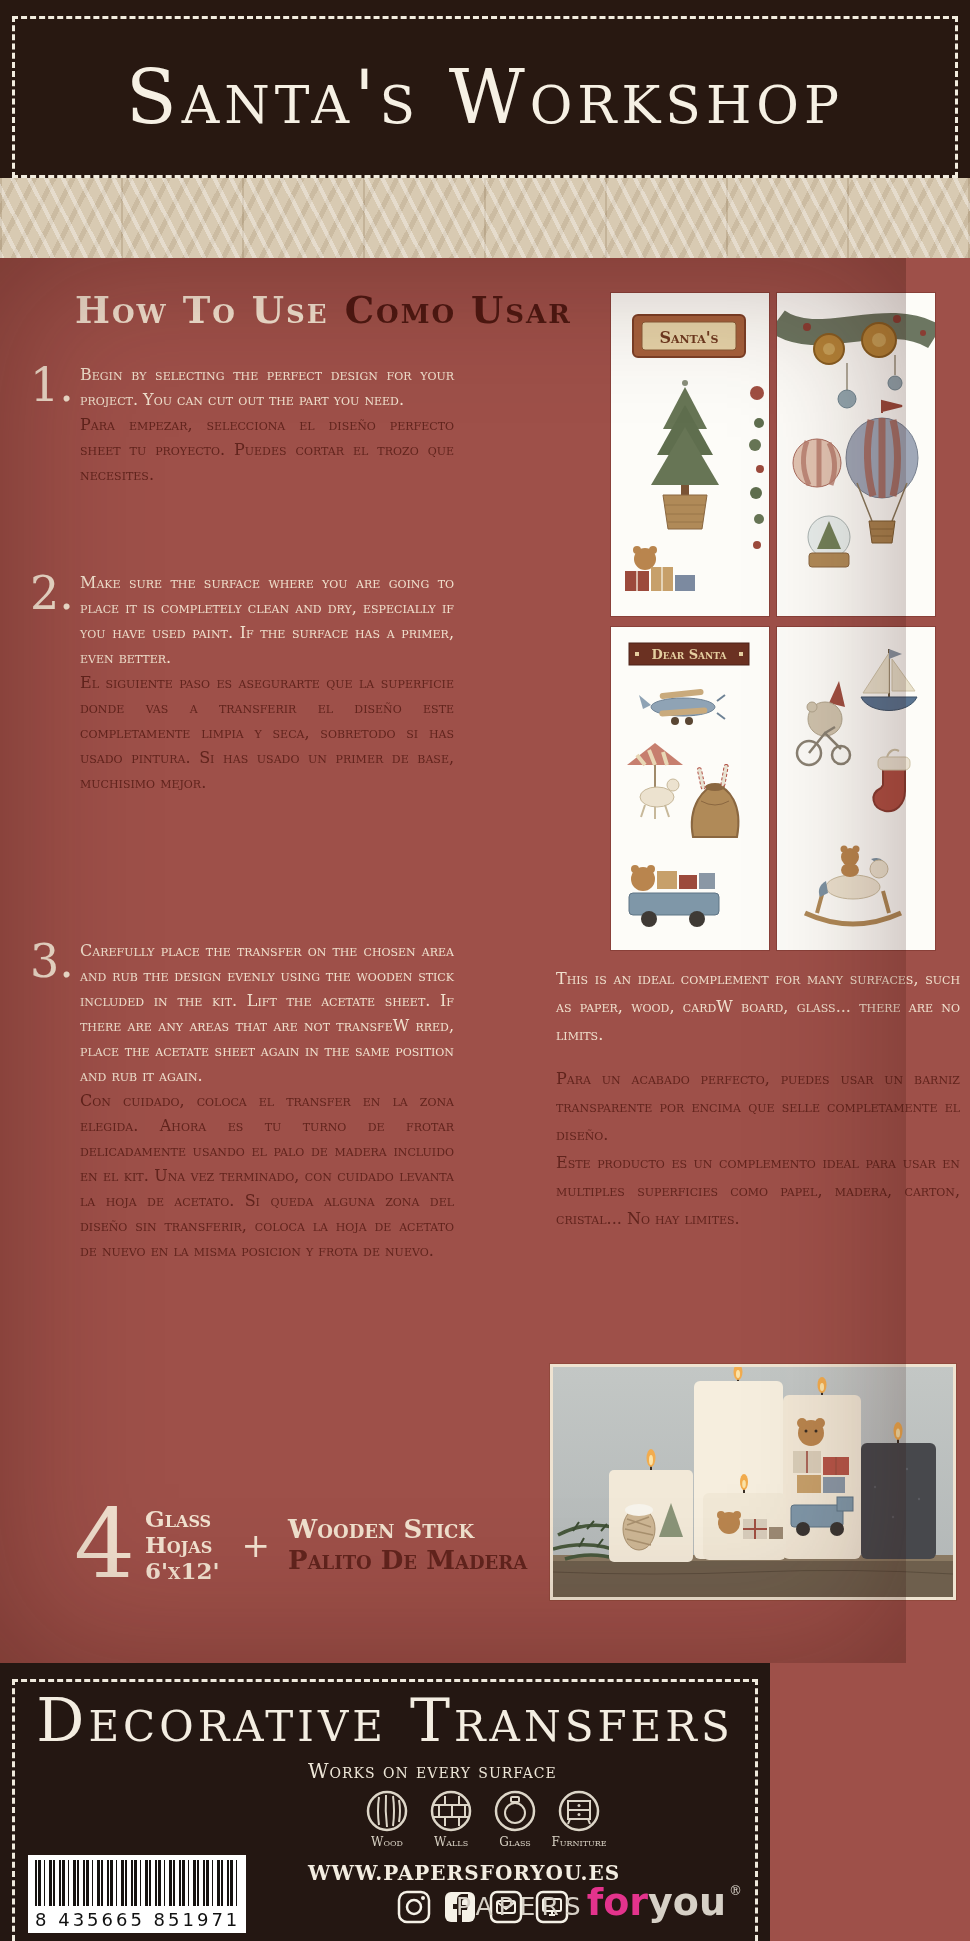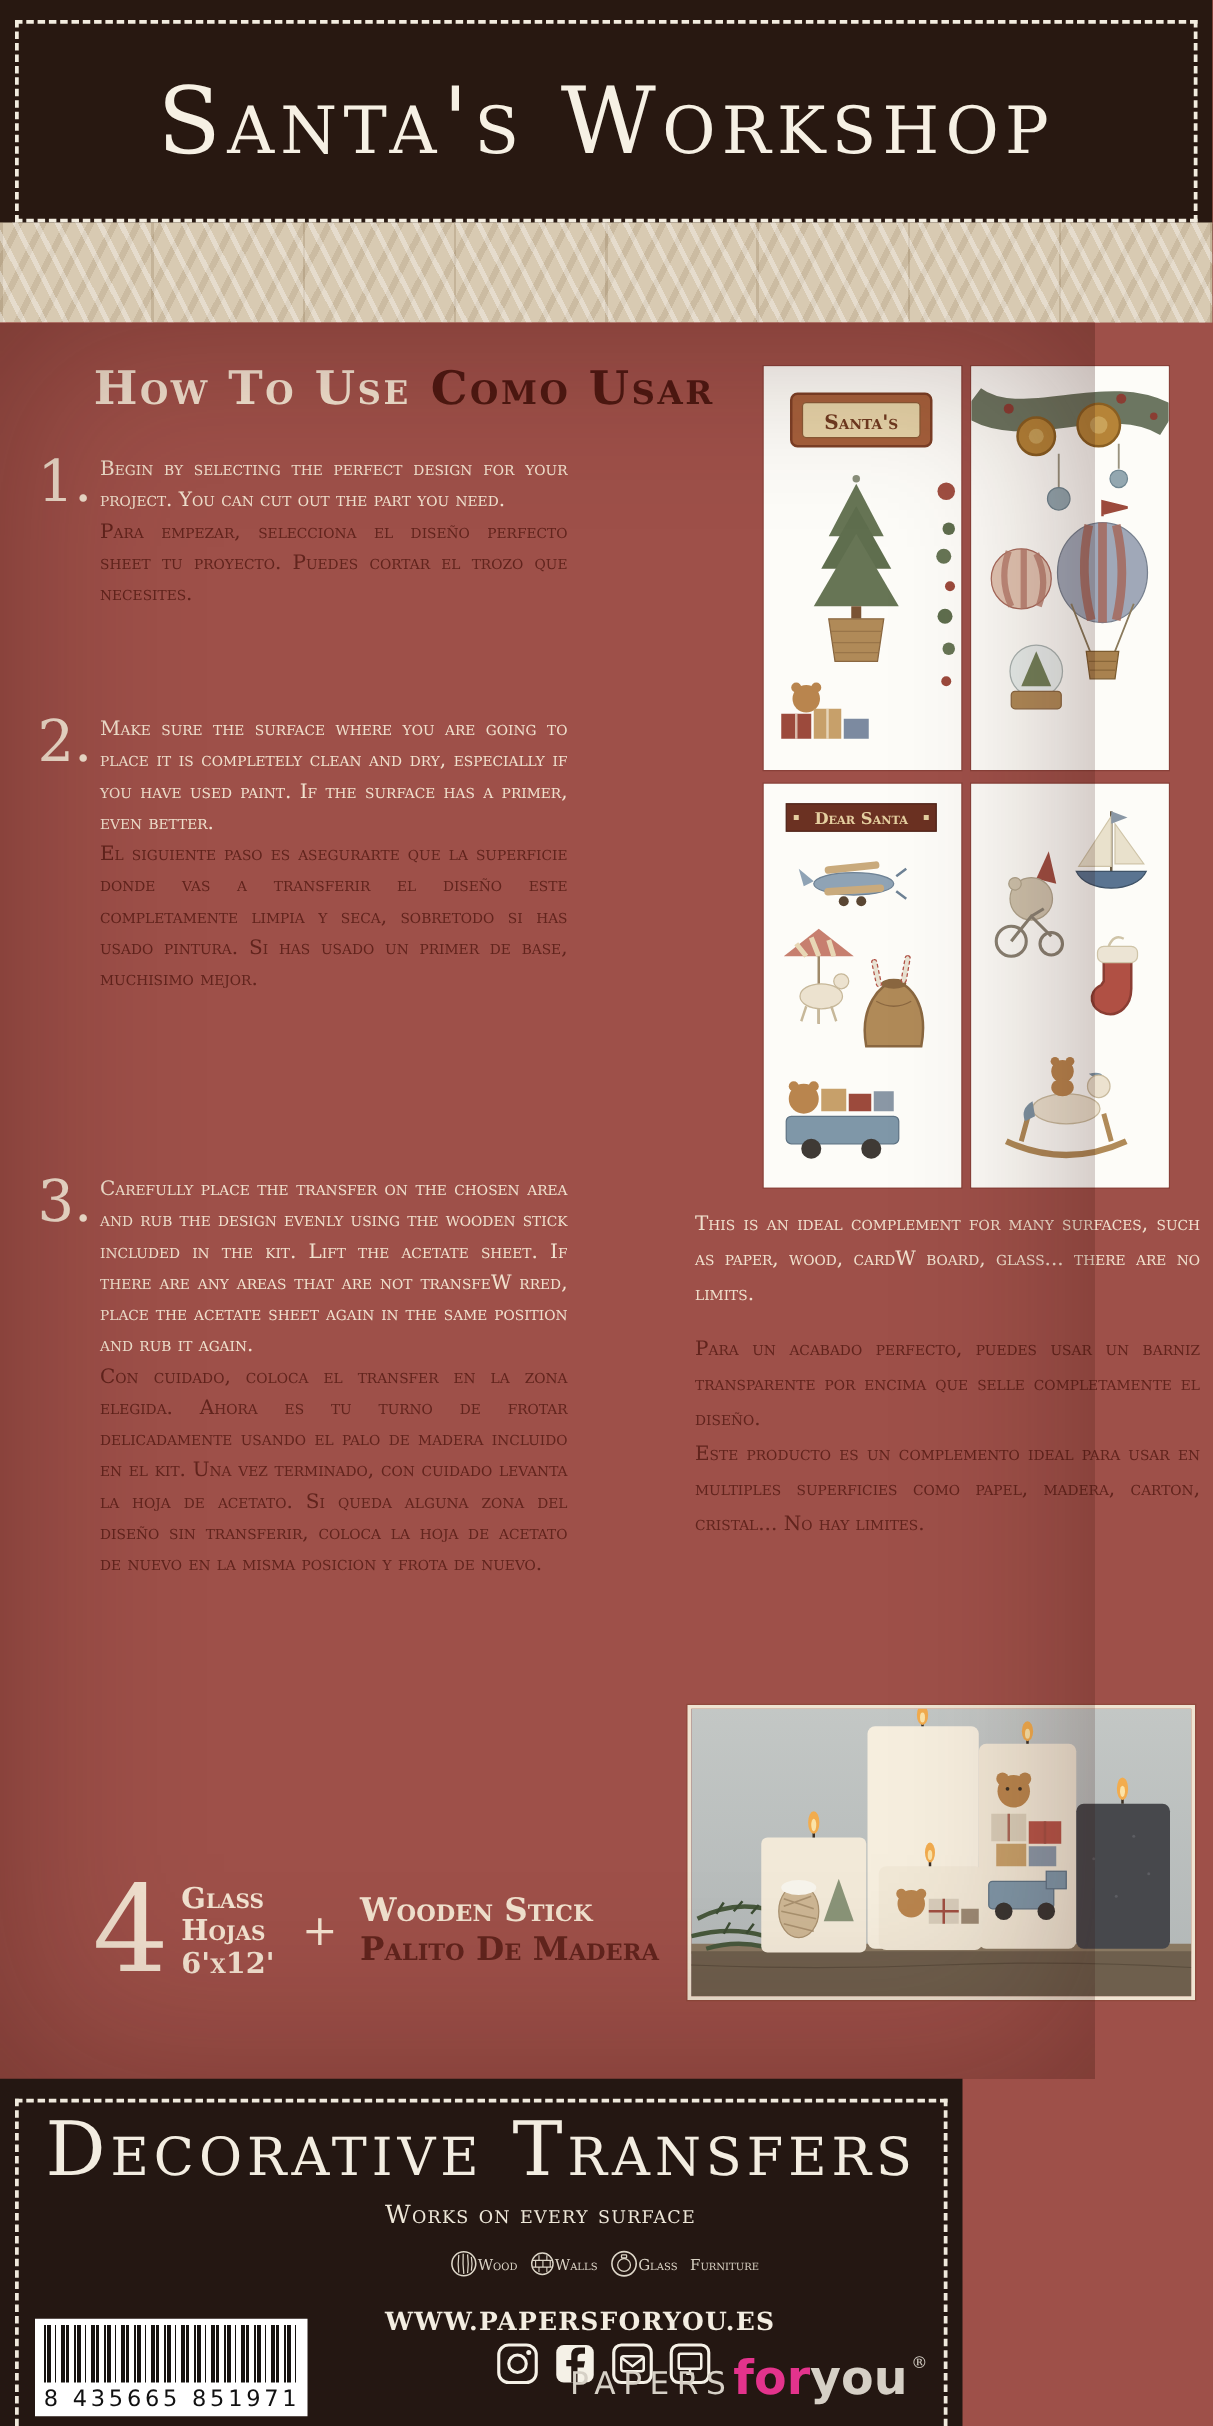--- a/index.html
+++ b/index.html
@@ -10,21 +10,21 @@
   .header-box{position:absolute;left:12px;right:12px;top:16px;bottom:14px;
       border:3px dashed #f2ecdf;display:flex;align-items:center;justify-content:center;}
   .header-title{font-size:74px;color:#f6f0e4;letter-spacing:5px;font-variant:small-caps;white-space:nowrap;}
   
   .wood{position:absolute;top:178px;left:0;width:970px;height:80px;background-color:#d8cab2;
     background-image:
       repeating-linear-gradient(63deg, rgba(255,255,255,.35) 0 4px, rgba(255,255,255,0) 4px 15px),
       repeating-linear-gradient(-63deg, rgba(125,98,62,.14) 0 5px, rgba(0,0,0,0) 5px 17px),
       repeating-linear-gradient(90deg, rgba(125,98,62,.22) 0 2px, transparent 2px 121px);}
   
-  .main{position:absolute;top:258px;left:0;width:876px;height:1405px;background:#9e5049;}
+  .main{position:absolute;top:258px;left:0;width:876px;height:1405px;background:#9e5049;padding-left:30px;}
   .main::after{content:"";position:absolute;inset:0;box-shadow:inset 0 0 150px rgba(52,16,10,.38);pointer-events:none;}
   .heading{position:absolute;left:75px;top:30px;white-space:nowrap;}
   .heading .en{font-size:37px;font-weight:bold;color:#f2e2d0;letter-spacing:2px;font-variant:small-caps;}
   .heading .es{font-size:37px;font-weight:bold;color:#4d1812;letter-spacing:2px;font-variant:small-caps;margin-left:16px;}
   .step{position:absolute;left:30px;width:424px;display:flex;}
   .step-num{width:50px;flex:0 0 50px;font-size:46px;line-height:1;color:#f2e2d0;padding-top:0;}
   .step-body{flex:1;font-size:16px;line-height:25px;text-align:justify;font-variant:small-caps;}
   .step-body p{margin:0;}
   .en-txt{color:#f0e0cd;}
   .es-txt{color:#61241d;}
@@ -60,21 +60,21 @@
   .barcode{position:absolute;left:28px;top:192px;width:218px;height:78px;background:#fff;
       padding:5px 7px 2px;box-sizing:border-box;}
   .bars{height:46px;background:repeating-linear-gradient(90deg,
       #151210 0 2px,#fff 2px 3px,#151210 3px 6px,#fff 6px 9px,#151210 9px 10px,#fff 10px 14px,
       #151210 14px 17px,#fff 17px 18px,#151210 18px 20px,#fff 20px 24px);}
   .barcode-digits{font-family:"DejaVu Sans","Liberation Sans",sans-serif;font-size:18px;color:#111;
       letter-spacing:3px;text-align:center;margin-top:3px;white-space:nowrap;}
   .center-col{position:absolute;left:308px;top:96px;width:350px;text-align:left;}
   .surface-title{font-size:20px;color:#eee7d8;font-variant:small-caps;letter-spacing:1px;}
   .surface-items{display:flex;justify-content:center;gap:10px;margin-top:6px;}
-  .surface-item{display:flex;flex-direction:row;align-items:center;width:54px;}
+  .surface-item{display:flex;flex-direction:column;align-items:center;width:54px;}
   .surface-item svg{width:44px;height:44px;}
   .surface-label{font-size:12px;color:#d9d2c4;font-variant:small-caps;margin-top:2px;}
   .website{font-size:20px;font-weight:bold;color:#f3ede1;letter-spacing:1px;margin-top:12px;}
   .socials{display:flex;justify-content:center;gap:12px;margin-top:5px;}
   .socials svg{width:34px;height:34px;}
   .brand{position:absolute;right:28px;bottom:20px;display:flex;align-items:baseline;}
   .brand-papers{font-family:"DejaVu Sans","Liberation Sans",sans-serif;font-size:25px;
       letter-spacing:6px;color:#d6d0c6;}
   .brand-for{font-family:"DejaVu Sans","Liberation Sans",sans-serif;font-size:38px;font-weight:bold;
       color:#e3338c;line-height:1;}

